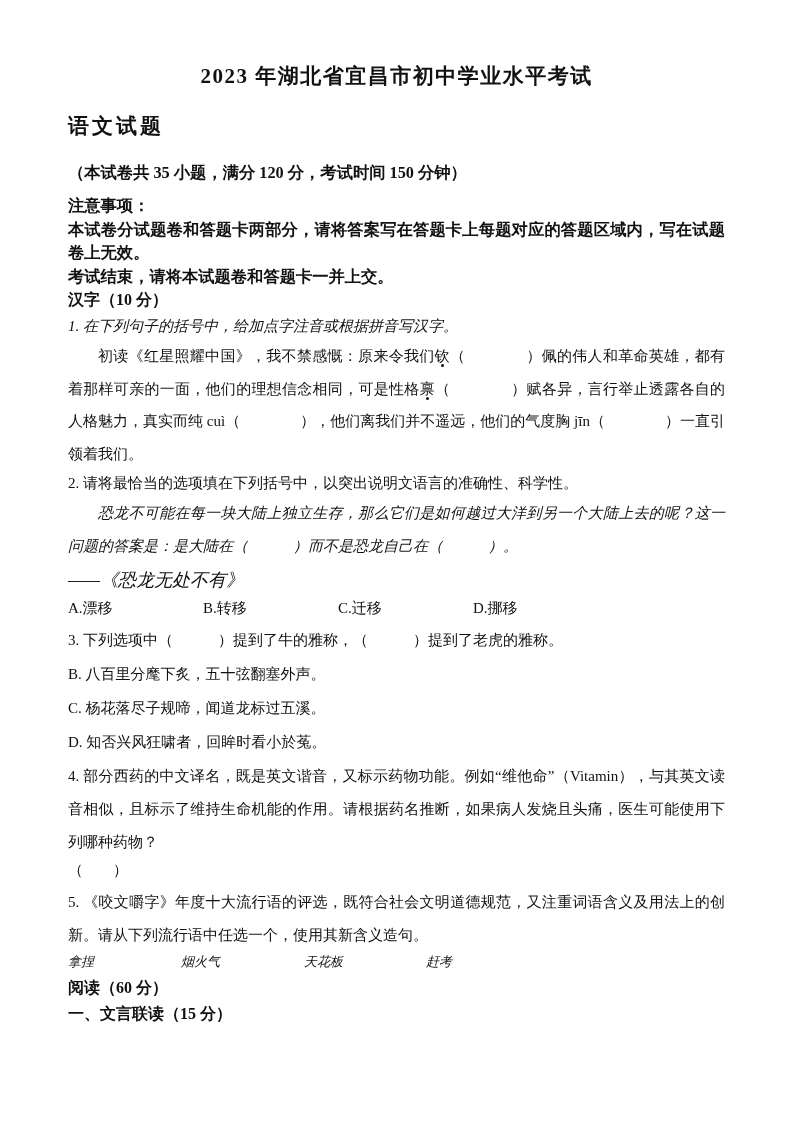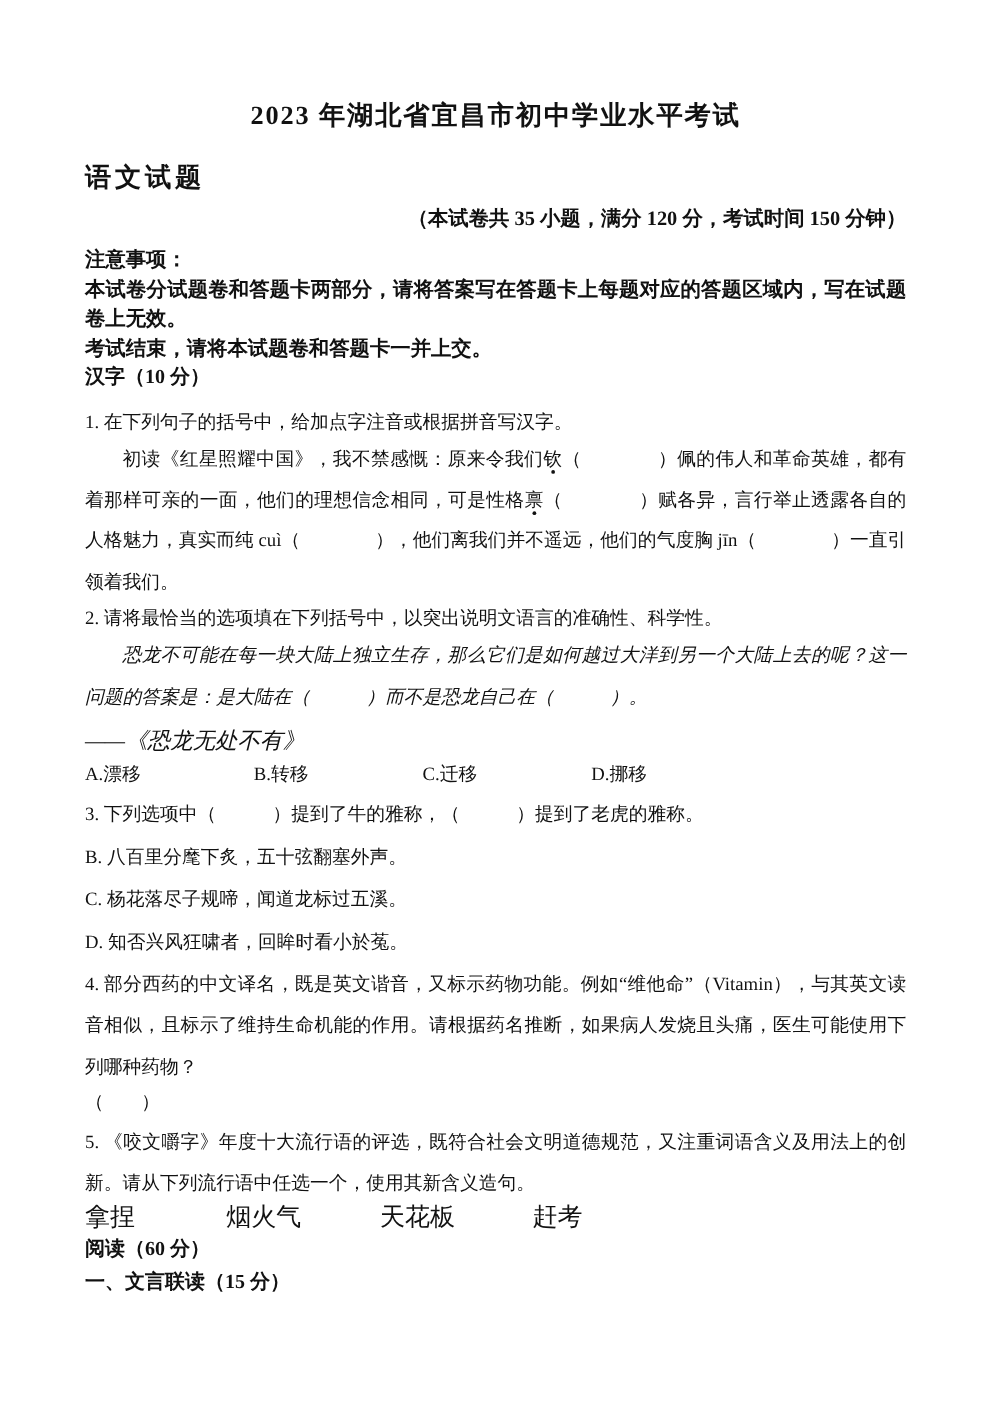--- a/index.html
+++ b/index.html
@@ -2,56 +2,56 @@
 <html lang="zh"><head>
 <meta charset="utf-8">
 <style>
   html,body{margin:0;padding:0;}
   body{
     width:793px;height:1122px;background:#ffffff;color:#111;
     font-family:"Liberation Serif","DejaVu Serif",serif;
     -webkit-font-smoothing:antialiased;
   }
   .page{position:relative;width:793px;height:1122px;overflow:hidden;background:#fff;}
-  .content{position:absolute;left:68px;top:16px;width:657px;}
+  .content{position:absolute;left:68px;top:0;width:657px;}
   .content > *{margin:0;}
 
   .title{margin-top:62px;font-size:21px;font-weight:bold;line-height:28px;text-align:center;letter-spacing:1.5px;}
   .subtitle{margin-top:22px;font-size:21px;font-weight:bold;line-height:28px;letter-spacing:3px;}
-  .meta{margin-top:8px;font-size:16.3px;font-weight:bold;line-height:22px;text-align:right;}
+  .meta{margin-top:22px;font-size:16.3px;font-weight:bold;line-height:22px;text-align:left;}
 
   .notice{margin-top:10px;font-size:16.3px;font-weight:bold;line-height:23.5px;text-align:justify;}
   .notice-heading{font-weight:bold;}
 
   .sec-heading{font-size:16px;font-weight:bold;line-height:24px;}
   .sec-heading.mt2{margin-top:2px;}
 
   .stem{font-size:15px;line-height:24px;text-align:justify;}
-  .stem.mt2{margin-top:12px;}
+  .stem.mt2{margin-top:2px;font-style:italic;}
   .stem.mt6{margin-top:6px;}
   .stem.mt8{margin-top:8px;}
   .stem.mt4{margin-top:4px;}
   .stem.wrap{line-height:32.7px;}
 
   .passage{font-size:15px;line-height:32.7px;text-indent:2em;text-align:justify;margin-top:2px;}
   .kaiti{font-style:italic;}
   .source{font-size:18px;line-height:24px;text-align:left;margin-top:6px;}
 
   .opt-row{display:flex;margin-top:4px;font-size:15px;line-height:24px;}
   .opt-row .opt{flex:none;width:135px;font-family:Liberation Serif, serif;}
   .opt-row .opt:last-child{width:auto;}
   .opt-row.q4 .opt{width:131px;}
   .opt-row.q4 .opt:last-child{width:auto;}
 
   .q3-opts{margin-top:0;}
   .q3-opt{margin-top:10px;font-size:15px;line-height:24px;}
 
   .bracket{font-size:15px;line-height:24px;}
 
-  .phrase-row{display:flex;margin-top:-2px;font-size:20px;line-height:24px;}
+  .phrase-row{display:flex;margin-top:-2px;font-size:13px;line-height:24px;font-style:italic;}
   .phrase-row .phrase{flex:none;}
   .phrase-row .phrase:nth-child(1){width:113px;}
   .phrase-row .phrase:nth-child(2){width:123px;}
   .phrase-row .phrase:nth-child(3){width:122px;}
   .phrase-row .phrase:nth-child(4){width:auto;}
 
   .dotted{position:relative;}
   .dotted::after{
     content:"";position:absolute;left:50%;bottom:-3px;width:3px;height:3px;
     margin-left:-1.5px;border-radius:50%;background:#111;

